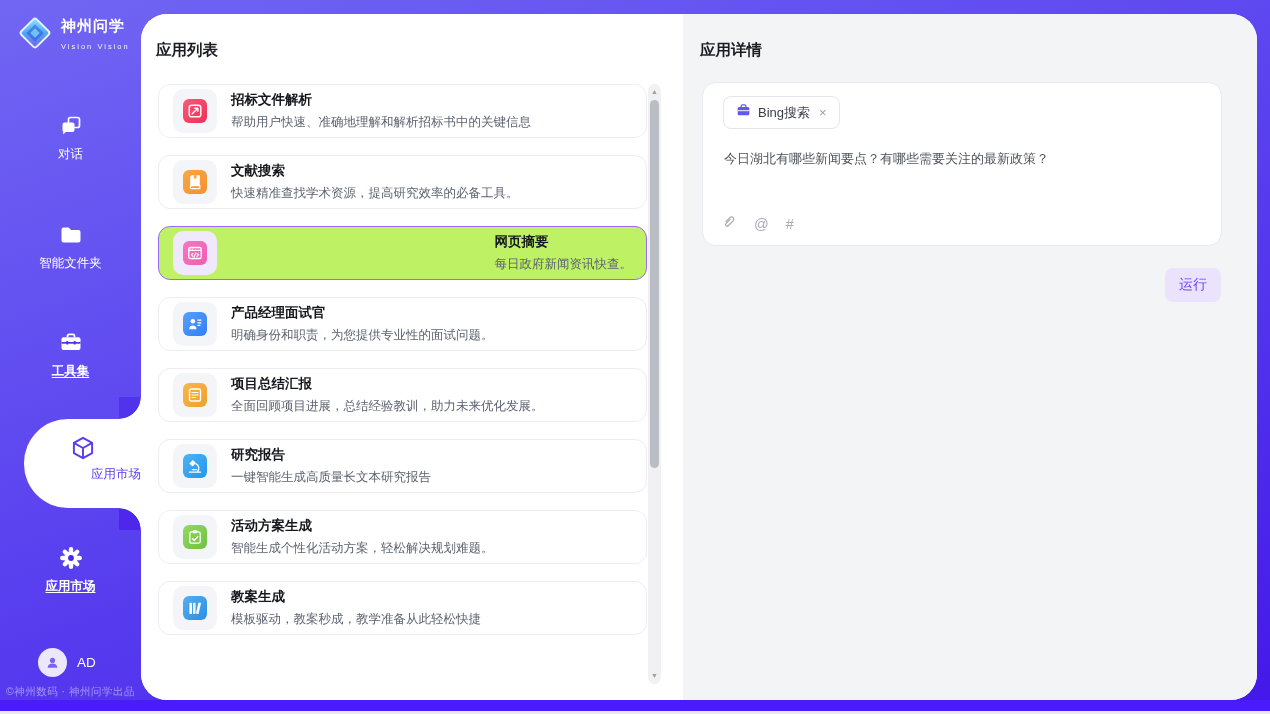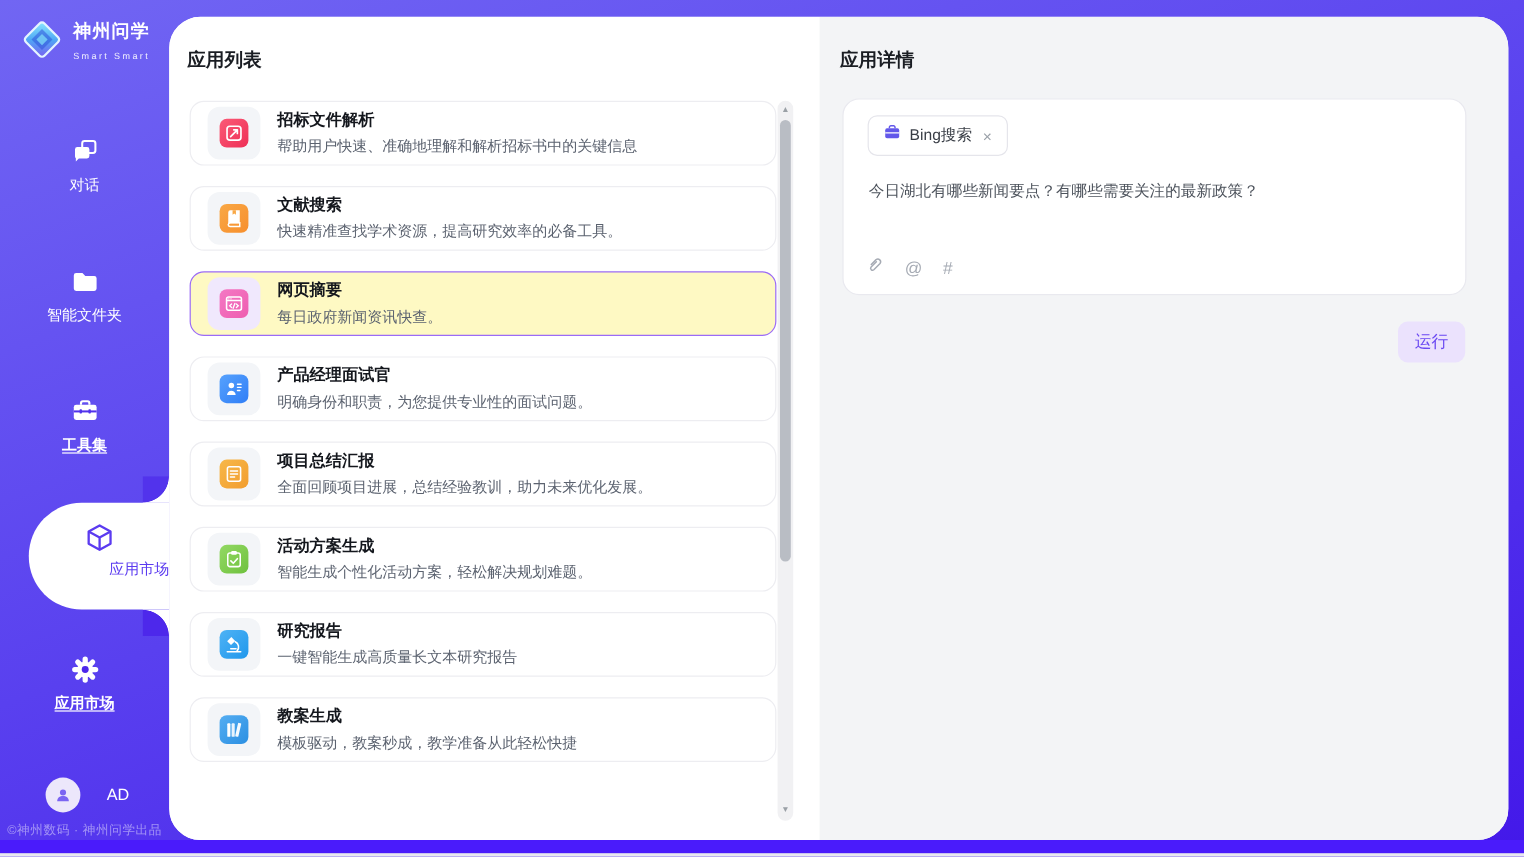--- a/index.html
+++ b/index.html
@@ -20,38 +20,38 @@
   .nav-item{position:absolute;width:141px;text-align:center;color:#fff;cursor:pointer;}
   .nav-item svg{display:block;margin:0 auto;}
   .nav-label{display:block;margin-top:6px;font-size:12.5px;color:#fff;}
   .nav-label.u{text-decoration:underline;text-underline-offset:2px;font-weight:bold;}
   .nav-pill{position:absolute;left:24px;right:0;height:89px;background:#fff;border-radius:44px 0 0 44px;text-align:right;cursor:pointer;}
   .nav-pill .nav-label{color:#5b3bf0;margin-top:3px;}
   .nav-pill svg{display:block;margin:14px auto 0;}
   .pc{position:absolute;right:0;width:22px;height:22px;}
   .pc-top{top:-22px;background:radial-gradient(circle 22px at 0 0,#5233ec 0 21.4px,#fff 22px);}
   .pc-bottom{bottom:-22px;background:radial-gradient(circle 22px at 0 100%,#4d28eb 0 21.4px,#fff 22px);}
-  .user-row{position:absolute;top:648px;left:38px;display:flex;align-items:center;gap:22px;cursor:pointer;}
+  .user-row{position:absolute;top:648px;left:38px;display:flex;align-items:center;gap:10px;cursor:pointer;}
   .avatar{width:29px;height:29px;border-radius:50%;background:#ece7fb;display:flex;align-items:center;justify-content:center;}
   .user-name{color:#fff;font-size:13.5px;}
   .copyright{position:absolute;top:685px;width:100%;text-align:center;font-size:10.5px;color:rgba(255,255,255,.45);letter-spacing:.5px;}
 
   
   .main{position:absolute;left:141px;top:14px;width:1116px;height:686px;border-radius:26px;overflow:hidden;display:flex;z-index:3;background:#fff;}
   .list-panel{position:relative;width:542px;background:#fff;flex:none;}
   .detail-panel{position:relative;flex:1;background:#f3f4f6;}
   .panel-title{position:absolute;top:26px;font-size:15.5px;font-weight:700;color:#1a1d23;}
   .list-panel .panel-title{left:15px;}
   .detail-panel .panel-title{left:17px;}
 
   
   .cards{position:absolute;top:70px;left:17px;width:489px;}
   .app-card{box-sizing:border-box;height:54px;margin-bottom:17px;border:1px solid #ededf1;border-radius:12px;background:#fff;
     display:flex;align-items:center;gap:14px;padding:0 14px;cursor:pointer;}
-  .app-card.selected{background:#fef9c3;border:1.5px solid #9b6bf7;}
+  .app-card.selected{background:#bef264;border:1.5px solid #9b6bf7;justify-content:space-between;}
   .app-icon-wrap{width:44px;height:44px;border-radius:10px;background:#f3f5f8;display:flex;align-items:center;justify-content:center;flex:none;}
   .app-card.selected .app-icon-wrap{background:#f0e8fd;}
   .app-icon{width:24px;height:24px;border-radius:6px;display:flex;align-items:center;justify-content:center;}
   .app-meta{min-width:0;}
   .app-title{font-size:13.5px;font-weight:700;color:#14171d;margin-bottom:5px;}
   .app-desc{font-size:12.5px;color:#5c6370;white-space:nowrap;}
 
   
   .vscroll{position:absolute;top:70px;right:22px;width:13px;height:600px;background:#f1f1f3;border-radius:7px;}
   .varrow{position:absolute;left:0;width:13px;text-align:center;font-size:7px;color:#9aa0a6;cursor:pointer;line-height:12px;}
@@ -86,21 +86,21 @@
               <stop offset="1" stop-color="#7b5cf0"></stop>
         </linearGradient>
           </defs>
         <rect x="8.5" y="8.5" width="23" height="23" rx="3" transform="rotate(45 20 20)" fill="url(#lg)" stroke="#e4f4ff" stroke-width="2"></rect>
         <rect x="13.5" y="13.5" width="13" height="13" transform="rotate(45 20 20)" fill="#2b4bd8" opacity=".5"></rect>
         <rect x="16.5" y="16.5" width="7" height="7" transform="rotate(45 20 20)" fill="#7ad4f7" opacity=".8"></rect>
       </svg>
     </span>
     <span>
       <span class="logo-name">神州问学</span>
-      <span class="logo-sub">Smart Smart</span>
+      <span class="logo-sub">Vision Vision</span>
     </span>
   </div>
 
   <div id="nav">
       <div class="nav-item" style="top: 112px;"><span><svg width="28" height="28" viewBox="0 0 28 28">
             <rect x="11.5" y="5.5" width="11" height="10" rx="2" fill="none" stroke="#fff" stroke-width="1.7"></rect>
             <path d="M5.5 12.5 a2 2 0 0 1 2-2 h8 a2 2 0 0 1 2 2 v5.5 a2 2 0 0 1 -2 2 h-6.8 L6.2 22.6 v-2.8 a2 2 0 0 1 -.7-1.8 z" fill="#fff"></path>
           </svg></span><span class="nav-label">对话</span></div>
       <div class="nav-item" style="top: 221px;"><span><svg width="28" height="28" viewBox="0 0 28 28">
             <path d="M4.5 8.5 a2 2 0 0 1 2-2 h5.2 l2.4 2.4 h7.4 a2 2 0 0 1 2 2 v8.6 a2 2 0 0 1 -2 2 h-15 a2 2 0 0 1 -2-2 z" fill="#fff"></path>
@@ -213,45 +213,45 @@
               </svg>
             </div>
           </div>
           <div class="app-meta">
             <div class="app-title">项目总结汇报</div>
             <div class="app-desc">全面回顾项目进展，总结经验教训，助力未来优化发展。</div>
           </div>
         </div>
         <div class="app-card">
           <div class="app-icon-wrap">
+            <div class="app-icon" style="background:linear-gradient(135deg,#4fb3f5,#1f97ec)">
+              <svg width="16" height="16" viewBox="0 0 16 16">
+                <path d="M5.8 1.9 l3.2 3.2 -3.5 3.5 -3.2-3.2 z" fill="#fff"></path>
+                <path d="M9 5.8 a4.8 4.8 0 0 1 1.6 7.6 M2.4 14.1 h11.2 M5.3 11.6 h4.4" stroke="#fff" stroke-width="1.3" fill="none" stroke-linecap="round"></path>
+              </svg>
+            </div>
+          </div>
+          <div class="app-meta">
+            <div class="app-title">研究报告</div>
+            <div class="app-desc">一键智能生成高质量长文本研究报告</div>
+          </div>
+        </div>
+        <div class="app-card">
+          <div class="app-icon-wrap">
             <div class="app-icon" style="background:linear-gradient(135deg,#93d964,#6fc13e)">
               <svg width="16" height="16" viewBox="0 0 16 16">
                 <rect x="2.8" y="2.8" width="10.4" height="11.4" rx="1.8" fill="none" stroke="#fff" stroke-width="1.3"></rect>
                 <rect x="5.6" y="1.2" width="4.8" height="3" rx="1" fill="#fff"></rect>
                 <path d="M5.4 9.4 l2 2 3.4-3.8" stroke="#fff" stroke-width="1.4" fill="none" stroke-linecap="round" stroke-linejoin="round"></path>
               </svg>
             </div>
           </div>
           <div class="app-meta">
             <div class="app-title">活动方案生成</div>
             <div class="app-desc">智能生成个性化活动方案，轻松解决规划难题。</div>
-          </div>
-        </div>
-        <div class="app-card">
-          <div class="app-icon-wrap">
-            <div class="app-icon" style="background:linear-gradient(135deg,#4fb3f5,#1f97ec)">
-              <svg width="16" height="16" viewBox="0 0 16 16">
-                <path d="M5.8 1.9 l3.2 3.2 -3.5 3.5 -3.2-3.2 z" fill="#fff"></path>
-                <path d="M9 5.8 a4.8 4.8 0 0 1 1.6 7.6 M2.4 14.1 h11.2 M5.3 11.6 h4.4" stroke="#fff" stroke-width="1.3" fill="none" stroke-linecap="round"></path>
-              </svg>
-            </div>
-          </div>
-          <div class="app-meta">
-            <div class="app-title">研究报告</div>
-            <div class="app-desc">一键智能生成高质量长文本研究报告</div>
           </div>
         </div>
         <div class="app-card">
           <div class="app-icon-wrap">
             <div class="app-icon" style="background:linear-gradient(135deg,#55aef2,#2b8fe2)">
               <svg width="16" height="16" viewBox="0 0 16 16">
                 <rect x="2.4" y="2.8" width="2.6" height="11.2" rx=".7" fill="#fff"></rect>
                 <rect x="6" y="2.8" width="2.6" height="11.2" rx=".7" fill="#fff" opacity=".88"></rect>
                 <rect x="10.2" y="2.4" width="2.7" height="11.6" rx=".7" transform="rotate(13 11.5 8)" fill="#fff" opacity=".95"></rect>
               </svg>

